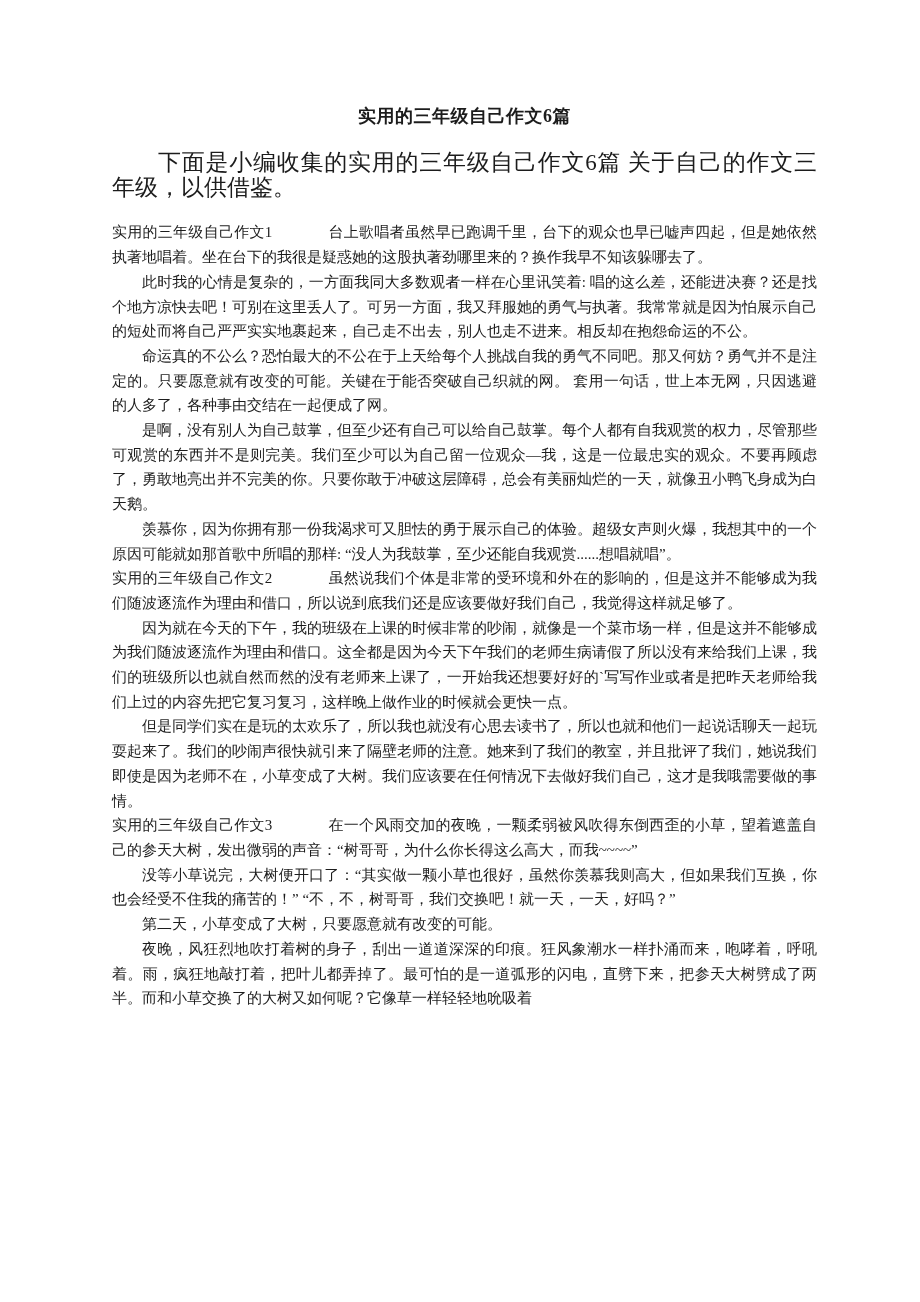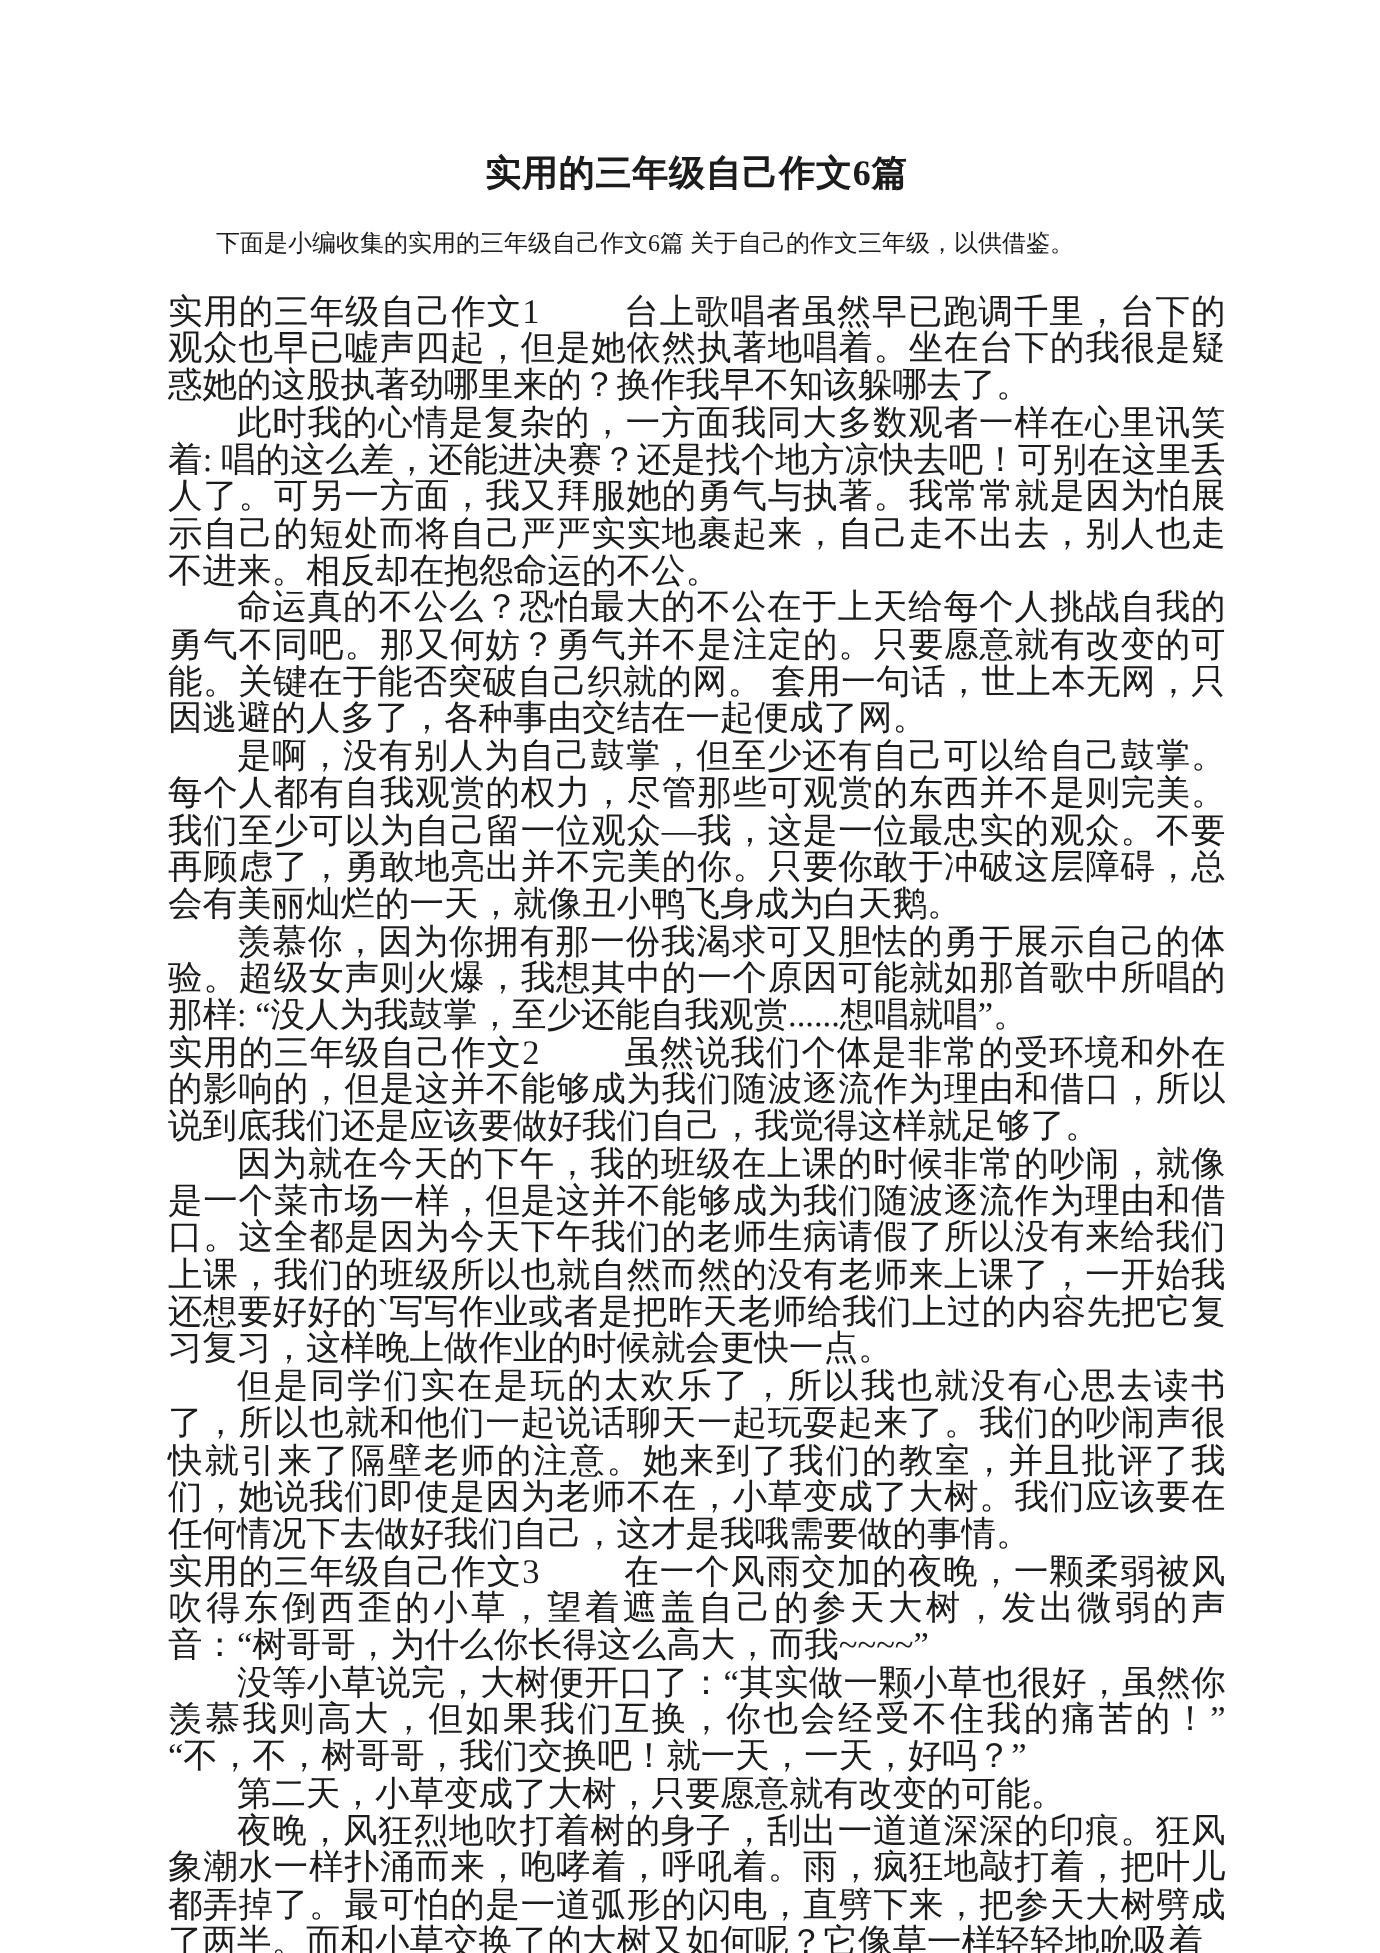--- a/index.html
+++ b/index.html
@@ -15,37 +15,37 @@
     color: #1c1c1c;
   }
   .page {
     box-sizing: border-box;
     width: 920px;
     height: 1302px;
     padding: 104px 103px 0 112px;
     background: #ffffff;
   }
   .doc-title {
-    font-size: 24px;
+    font-size: 18px;
     font-weight: bold;
     text-align: center;
     margin: 0 0 22px 0;
     line-height: 25px;
     letter-spacing: 0.5px;
   }
   .intro {
     margin: 0 0 20px 0;
-    font-size: 16px;
+    font-size: 23px;
     line-height: 24.7px;
     text-indent: 2em;
     text-align: justify;
   }
   .para {
     margin: 0;
-    font-size: 23px;
+    font-size: 15px;
     line-height: 24.7px;
     text-align: justify;
     word-break: break-all;
   }
   .para.indent {
     text-indent: 2em;
   }
   .para.section-start {
     text-indent: 0;
   }

